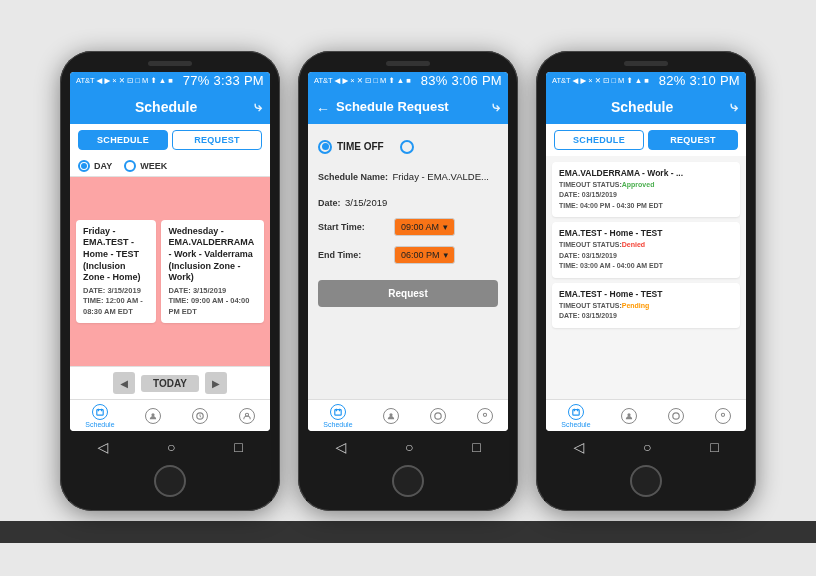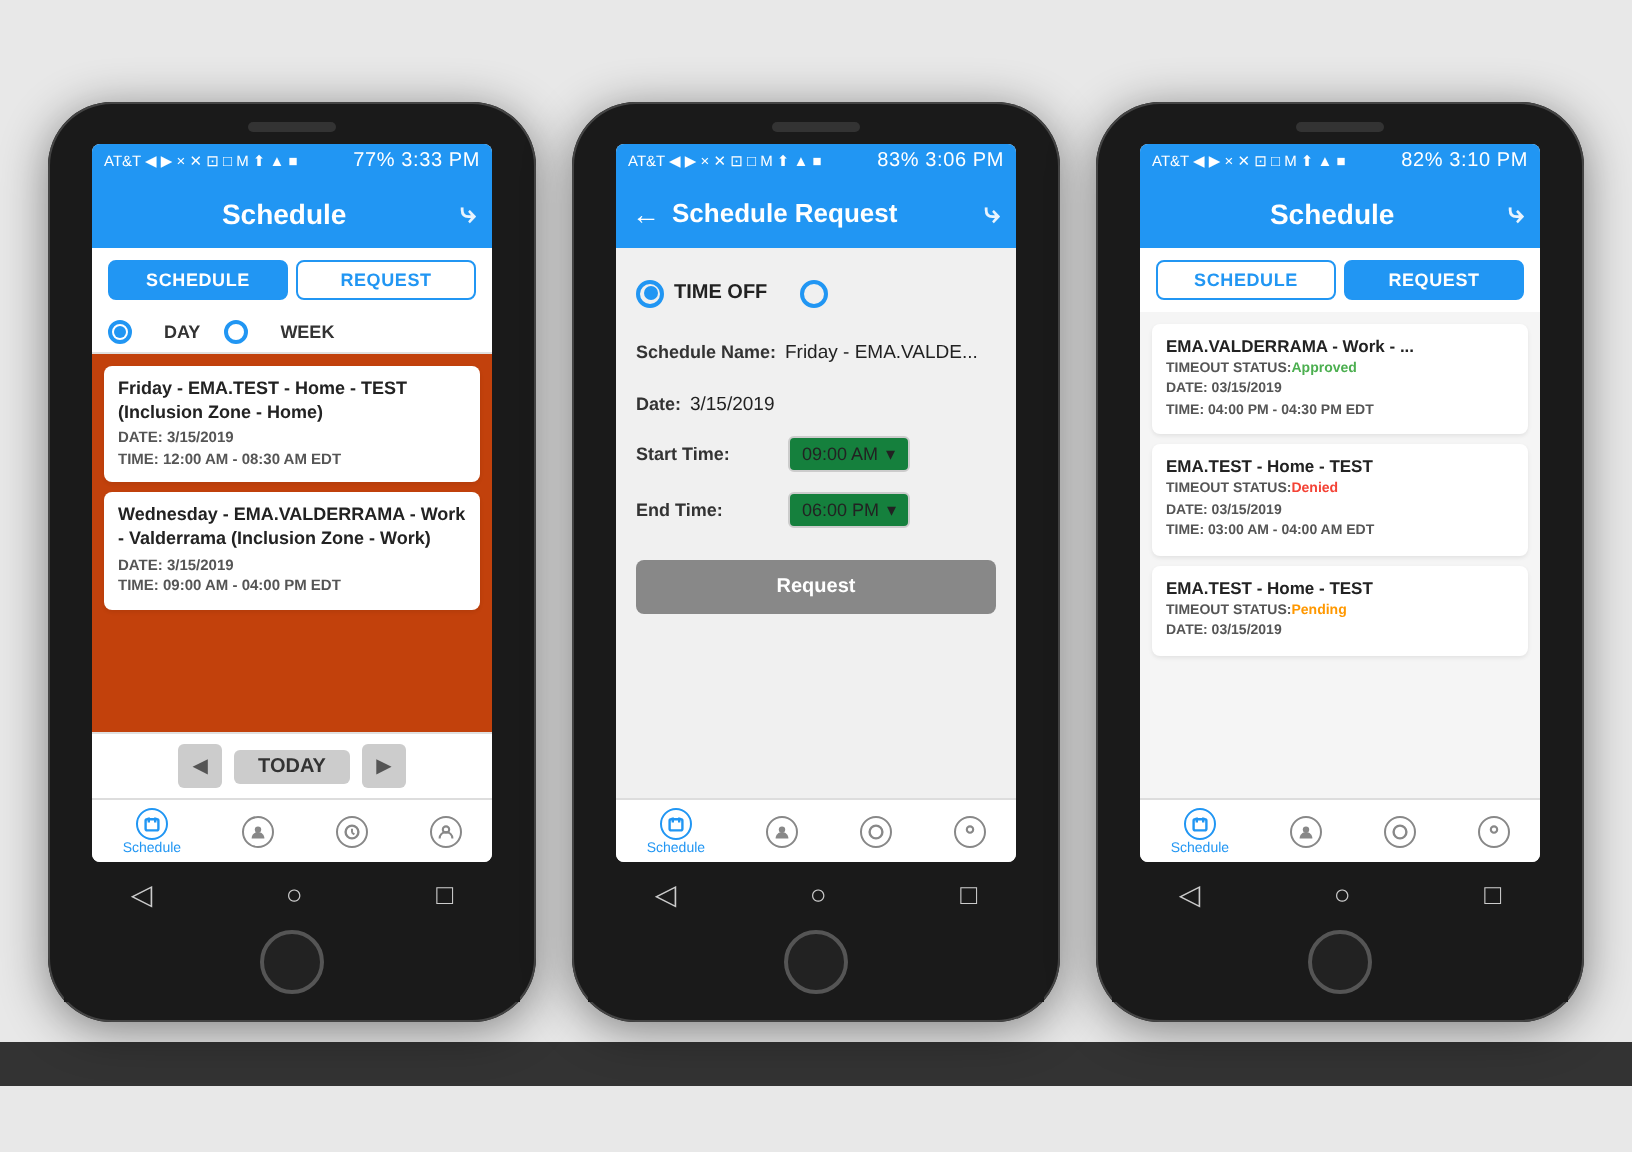--- a/index.html
+++ b/index.html
@@ -16,21 +16,21 @@
     }
     .phones-row {
       display: flex;
       flex-direction: row;
       align-items: center;
       justify-content: center;
       gap: 18px;
       padding: 18px 0 8px 0;
     }
     .phone-outer {
-      width: 244px;
+      width: 220px;
       height: 460px;
       background: #1a1a1a;
       border-radius: 32px;
       padding: 10px 8px;
       box-shadow: 0 4px 24px rgba(0,0,0,0.45), inset 0 0 0 1px #444;
       display: flex;
       flex-direction: column;
       align-items: center;
       position: relative;
     }
@@ -83,21 +83,21 @@
       display: flex;
       justify-content: space-between;
       align-items: center;
       padding: 2px 6px;
       background: #2196F3;
       font-size: 8px;
       color: white;
       height: 18px;
     }
     .status-left { font-size: 7.5px; }
-    .status-right { font-size: 10px; letter-spacing: 0.3px; }
+    .status-right { font-size: 13px; letter-spacing: 0.3px; }
     
     .app-header {
       background: #2196F3;
       color: white;
       text-align: center;
       padding: 5px 8px;
       font-size: 14px;
       font-weight: 600;
       display: flex;
       align-items: center;
@@ -136,21 +136,21 @@
       display: flex;
       align-items: center;
       padding: 4px 8px;
       background: white;
       gap: 12px;
       border-bottom: 1px solid #e0e0e0;
     }
     .radio-label {
       display: flex;
       align-items: center;
-      gap: 16px;
+      gap: 4px;
       font-size: 9px;
       font-weight: 600;
       color: #333;
       cursor: pointer;
     }
     .radio-dot {
       width: 12px;
       height: 12px;
       border-radius: 50%;
       border: 2px solid #2196F3;
@@ -162,24 +162,24 @@
       content: '';
       width: 6px;
       height: 6px;
       border-radius: 50%;
       background: #2196F3;
     }
     
     .schedule-list {
       flex: 1;
       overflow: hidden;
-      background: #c2410c;
+      background: #fca5a5;
       padding: 6px;
       display: flex;
-      flex-direction: column;
+      flex-direction: row;
       gap: 5px;
       align-items: center;
     }
     .sched-card {
       background: white;
       border-radius: 4px;
       padding: 6px 7px;
       box-shadow: 0 1px 2px rgba(0,0,0,0.08);
     }
     .sched-card-title {
@@ -326,21 +326,21 @@
       gap: 20px;
       margin-bottom: 2px;
     }
     .time-label {
       font-size: 9px;
       color: #333;
       font-weight: 600;
       width: 56px;
     }
     .time-select {
-      background: #15803d;
+      background: #f97316;
       border: 1px solid #ccc;
       border-radius: 3px;
       padding: 3px 6px;
       font-size: 9px;
       color: #222;
       display: flex;
       align-items: center;
       gap: 4px;
       cursor: pointer;
     }

